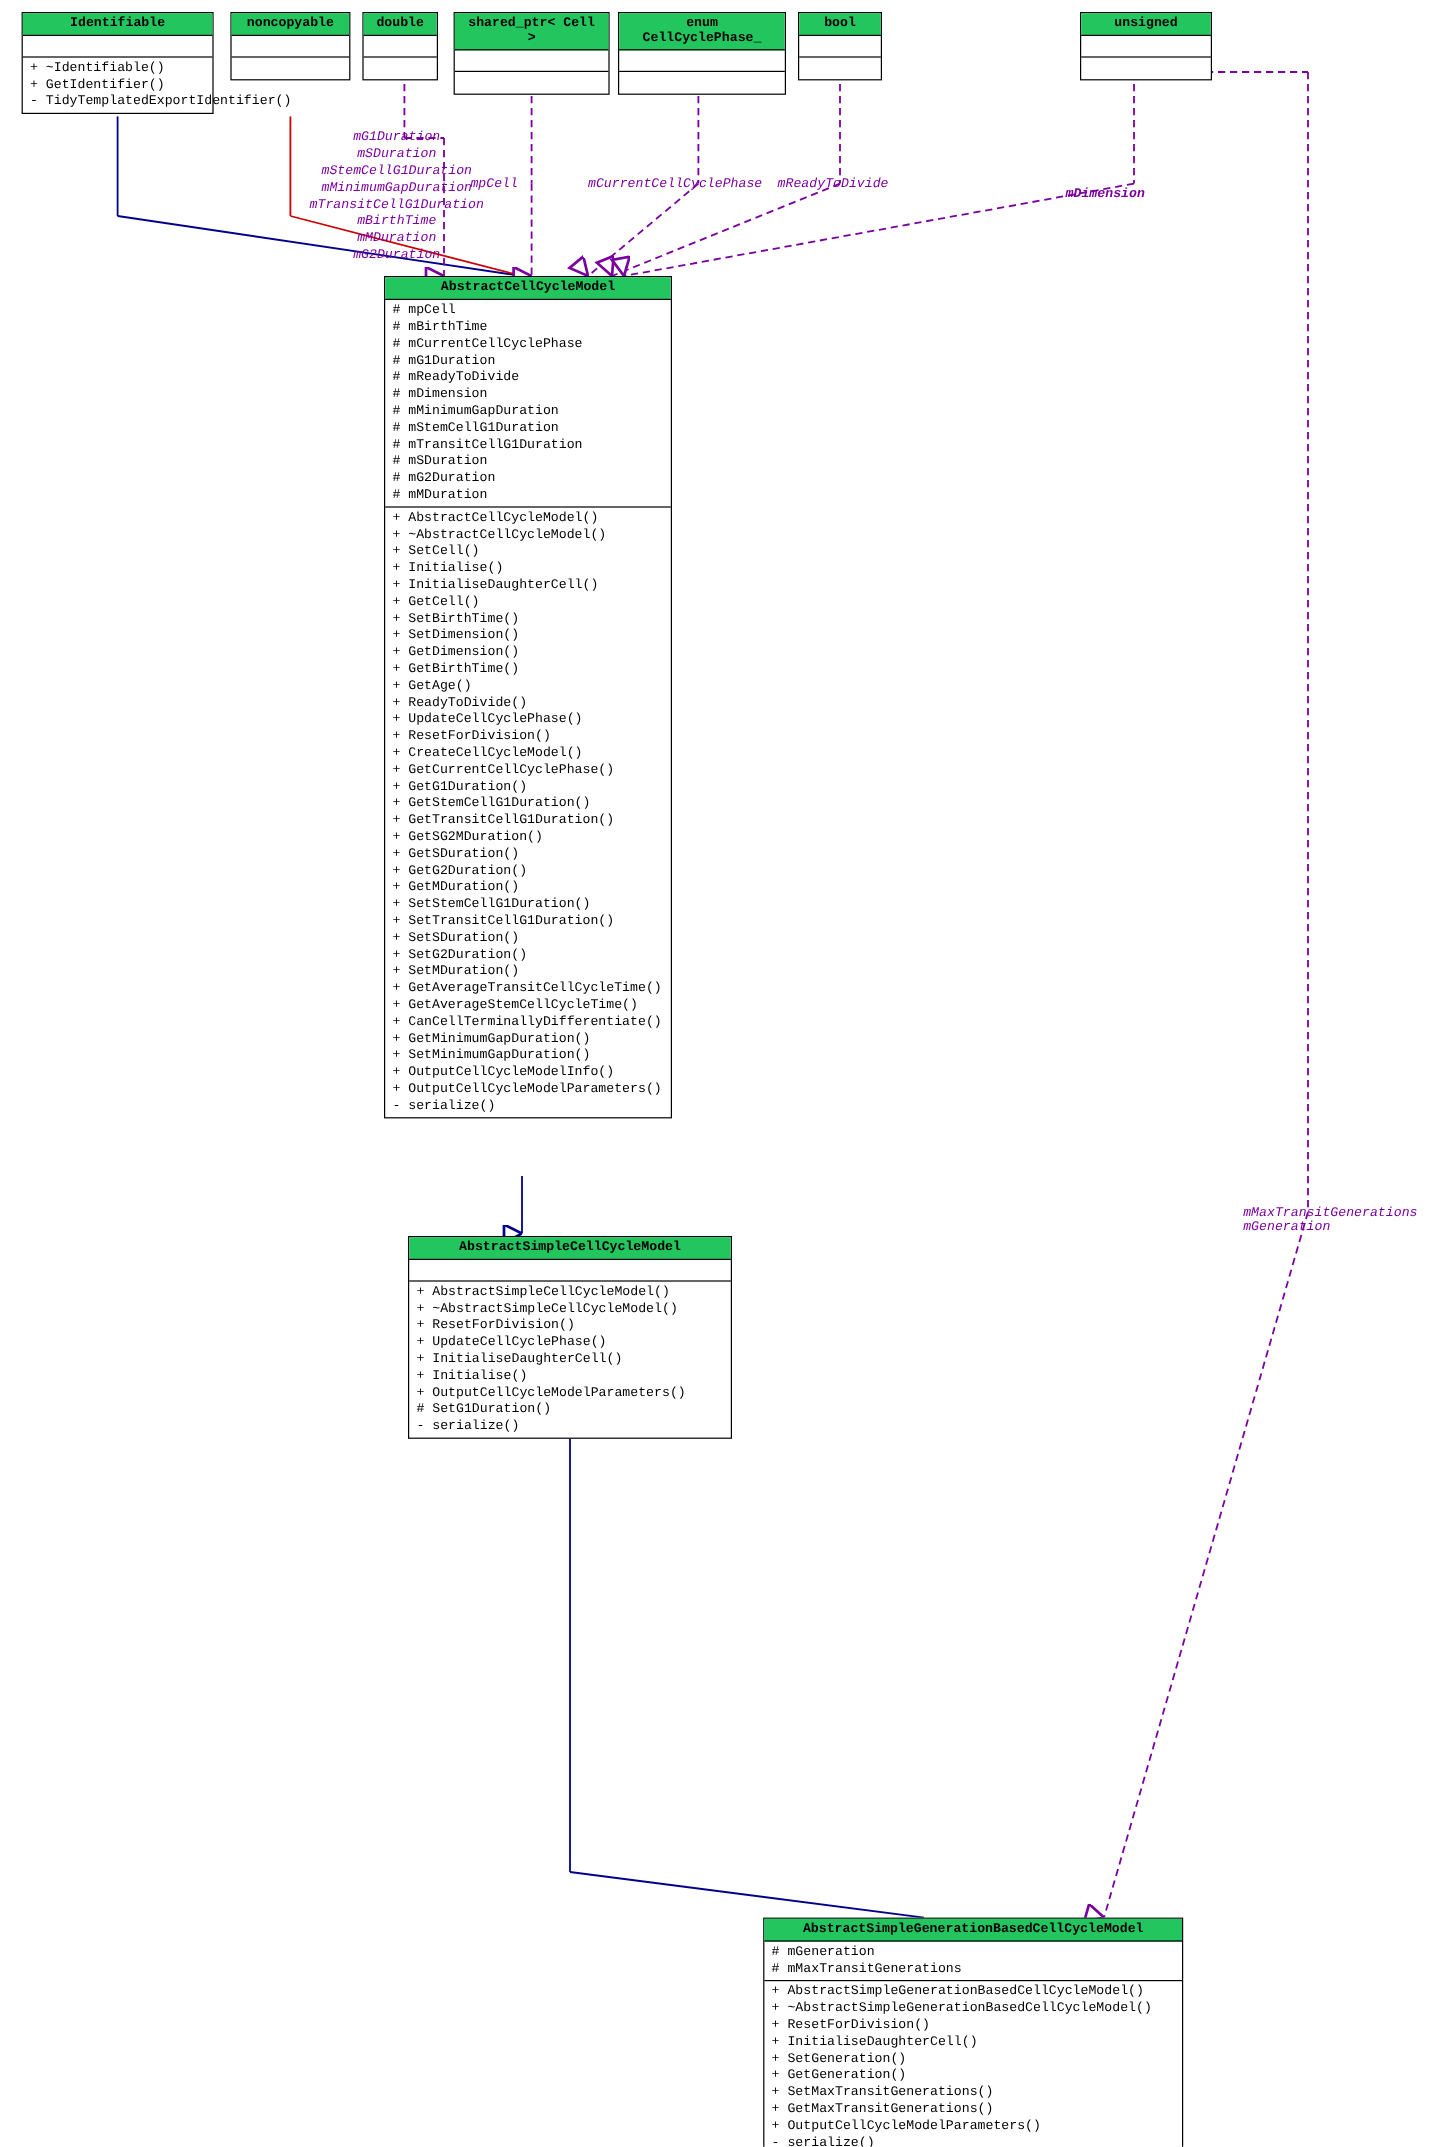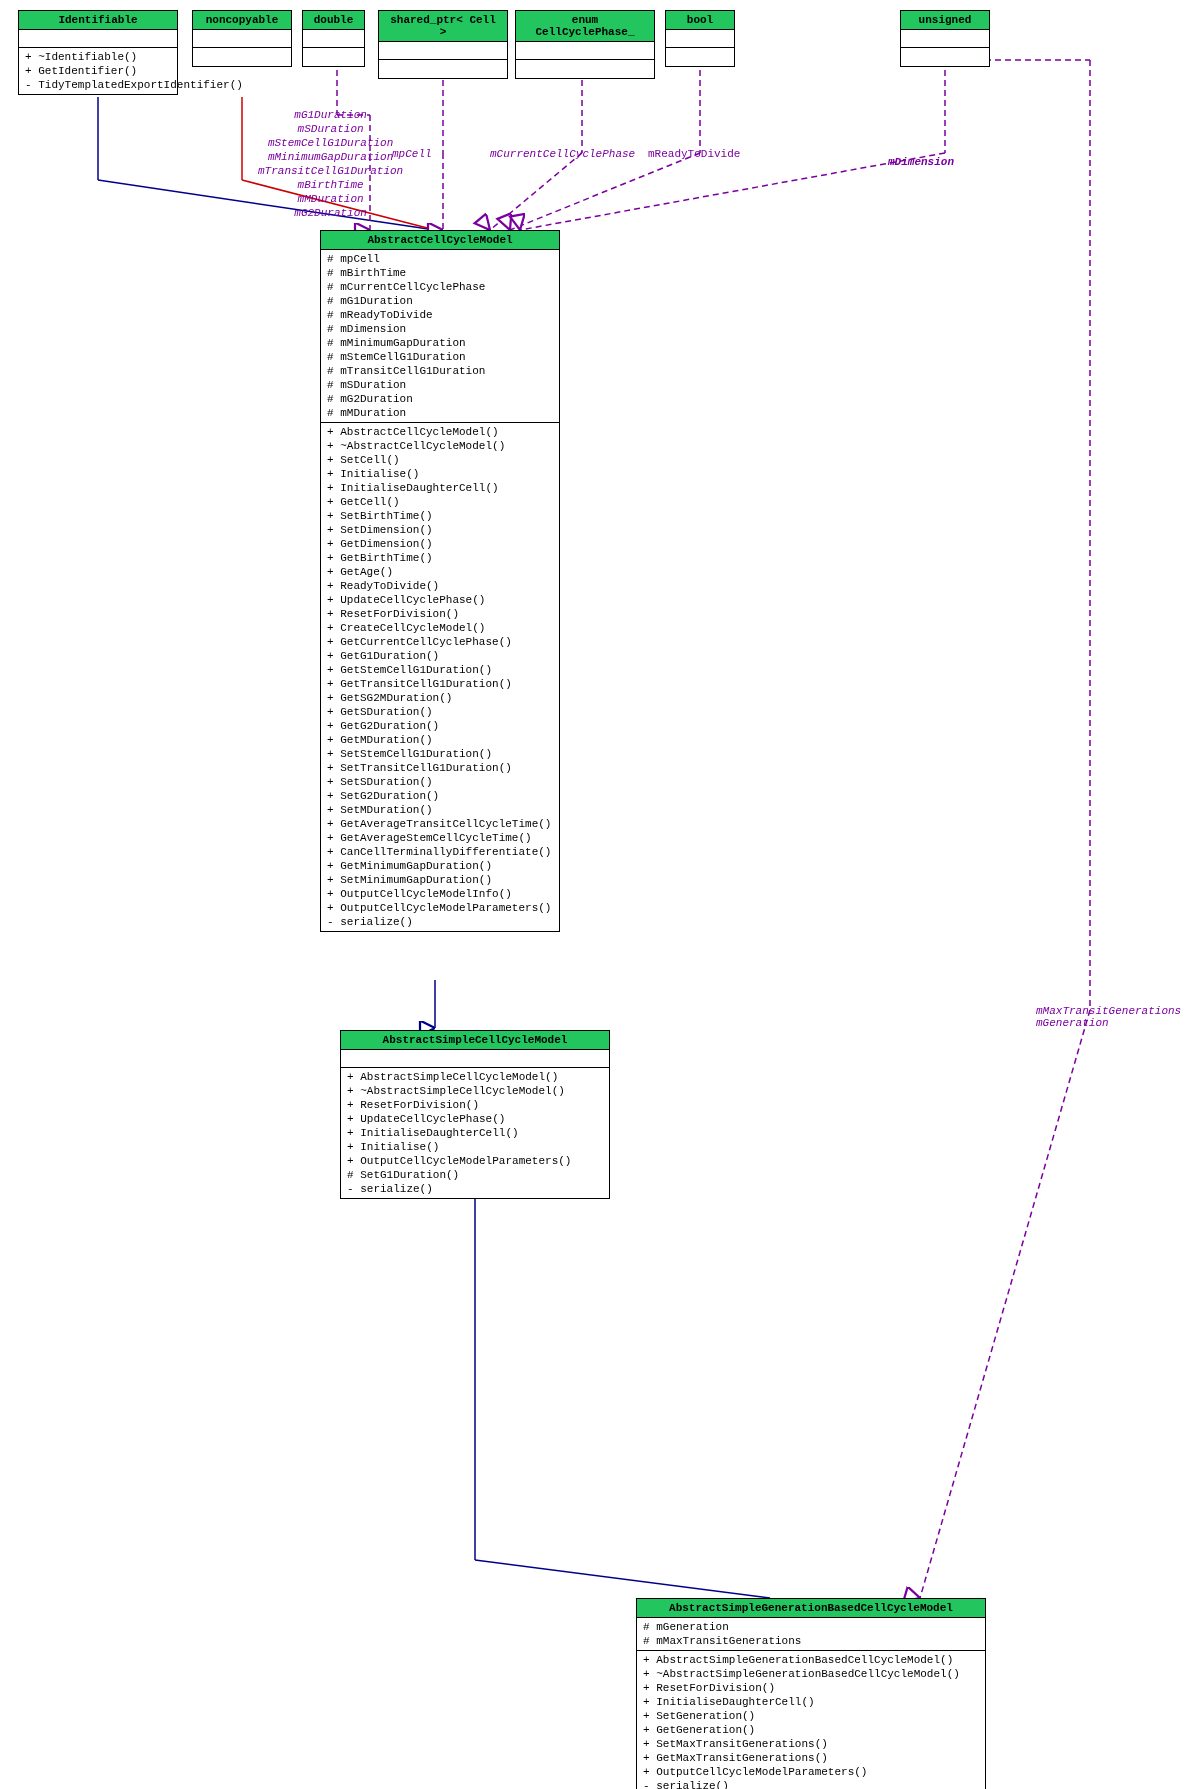--- a/index.html
+++ b/index.html
@@ -157,35 +157,35 @@
     <div class="uml-box-section" style="min-height:18px;"></div>
     <div class="uml-box-section" style="min-height:18px;"></div>
   </div>
 
   <div class="uml-box" style="left:665px; top:10px; width:70px;">
     <div class="uml-box-header">bool</div>
     <div class="uml-box-section" style="min-height:18px;"></div>
     <div class="uml-box-section" style="min-height:18px;"></div>
   </div>
 
-  <div class="uml-box" style="left:900px; top:10px; width:90px;">
+  <div class="uml-box" style="left:900px; top:10px; width:110px;">
     <div class="uml-box-header">unsigned</div>
     <div class="uml-box-section" style="min-height:18px;"></div>
     <div class="uml-box-section" style="min-height:18px;"></div>
   </div>
 
   <div class="label-text" style="left:258px; top:108px; font-style:italic; color:#7b00a0; line-height:14px; text-align:center;">
     mG1Duration<br>mSDuration<br>mStemCellG1Duration<br>mMinimumGapDuration<br>mTransitCellG1Duration<br>mBirthTime<br>mMDuration<br>mG2Duration
   </div>
 
   <div class="label-text" style="left:392px; top:148px; font-style:italic; color:#7b00a0;">mpCell</div>
 
   <div class="label-text" style="left:490px; top:148px; font-style:italic; color:#7b00a0;">mCurrentCellCyclePhase</div>
 
-  <div class="label-text" style="left:648px; top:148px; color:#7b00a0;">mReadyToDivide</div>
+  <div class="label-text" style="left:648px; top:148px; font-style:italic; color:#7b00a0;">mReadyToDivide</div>
 
   <div class="label-text" style="left:888px; top:156px; font-style:italic; color:#7b00a0;font-weight:bold;">mDimension</div>
 
   <div class="label-text" style="left:1000px; top:1005px; font-style:italic; color:#7b00a0; text-align:left;margin-left:36px;">mMaxTransitGenerations<br>mGeneration</div>
 
   <div class="uml-box" style="left:320px; top:230px; width:240px;">
     <div class="uml-box-header">AbstractCellCycleModel</div>
     <div class="uml-box-section">
       <p># mpCell</p>
       <p># mBirthTime</p>

